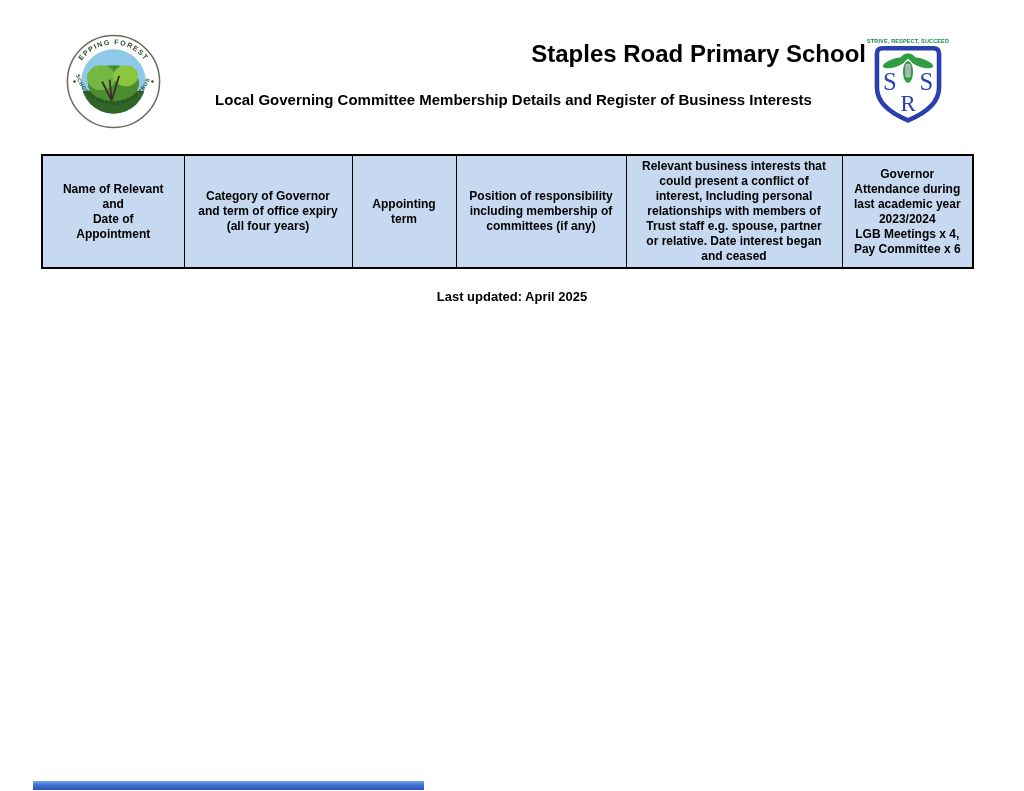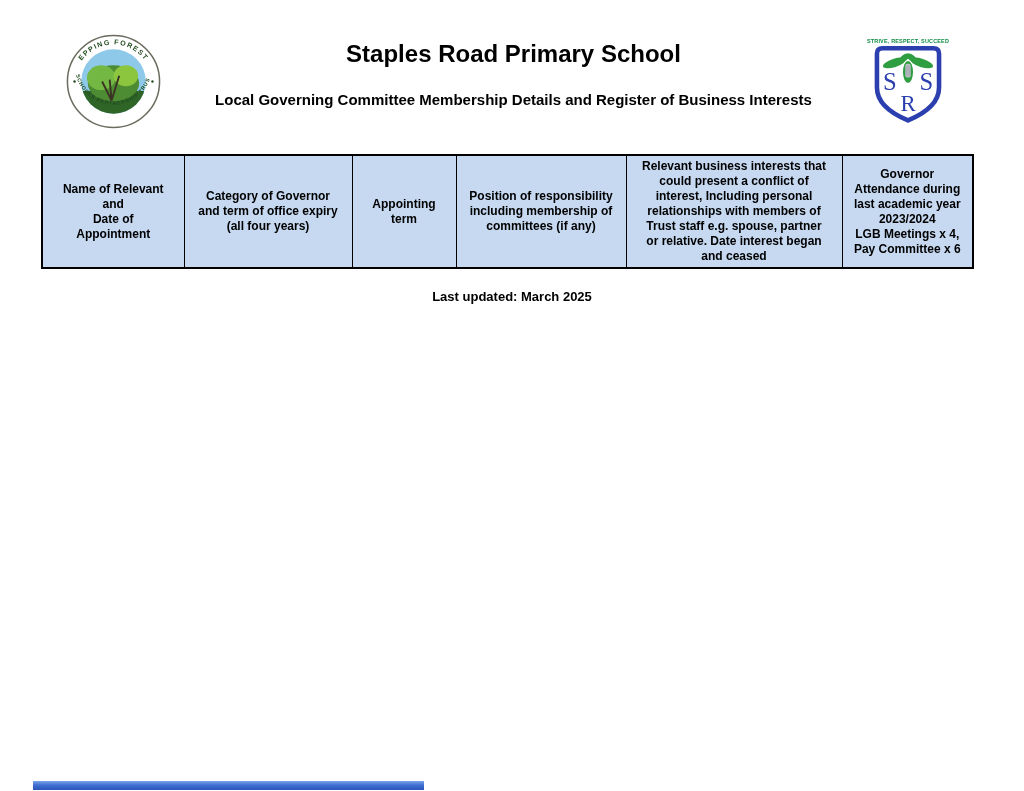--- a/index.html
+++ b/index.html
@@ -7,21 +7,21 @@
   body {
     width:1024px; height:791px; background:#ffffff; color:#000;
     font-family:"Liberation Sans", sans-serif; position:relative; overflow:hidden;
   }
   .page { position:relative; width:1024px; height:791px; }
 
   
   .hdr { display:flex; align-items:flex-start; padding:34px 40px 0 40px; }
   .logo-left { width:95px; height:95px; margin-left:26px; flex:0 0 auto; }
   .hdr-center { flex:1 1 auto; text-align:center; padding-top:6px; }
-  .title { font-size:24px; font-weight:bold; margin:0 0 21px 0; }
+  .title { font-size:24px; font-weight:bold; margin:0 0 21px 0;text-align:right; }
   .subtitle { font-size:15px; font-weight:bold; max-width:650px; margin:8px auto; line-height:1.4; }
   .logo-right { width:84px; height:98px; margin-right:34px; flex:0 0 auto; }
   .logo-left svg, .logo-right svg { width:100%; height:100%; display:block; }
 
   
   table.gov {
     border-collapse:collapse; table-layout:fixed;
     width:931px; margin:22px 0 0 41px;
     font-size:12px; line-height:1.22;
     border:2px solid #000;
@@ -136,16 +136,16 @@
 Attendance during
 last academic year
 2023/2024
 LGB Meetings x 4,
 Pay Committee x 6</th>
         </tr>
       </thead>
     <tbody id="bodyRows"></tbody>
   </table>
 
-  <div class="last-updated">Last updated: March 2025</div>
+  <div class="last-updated">Last updated: April 2025</div>
 
   <div class="accent-bar"></div>
 </div>
 
 </body></html>

